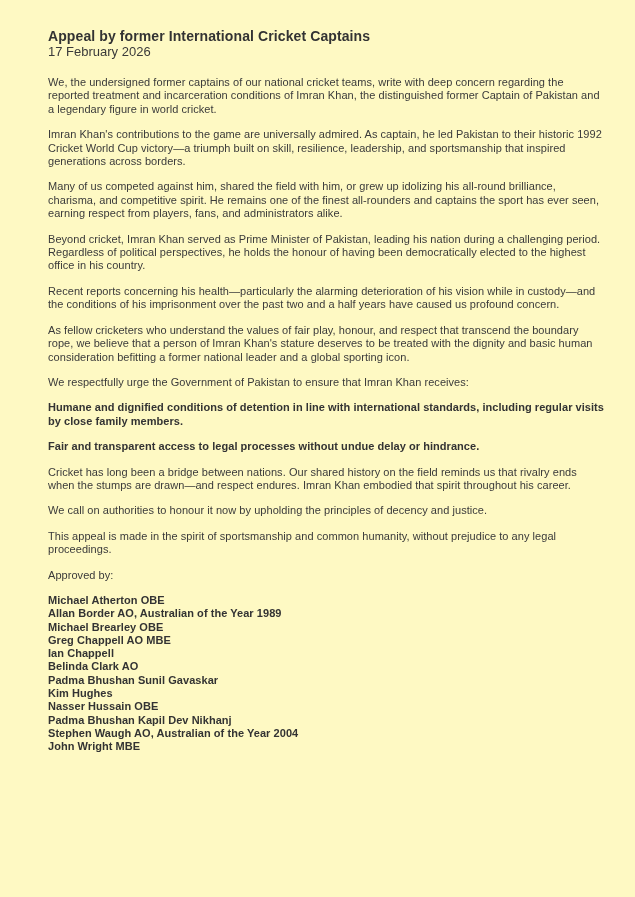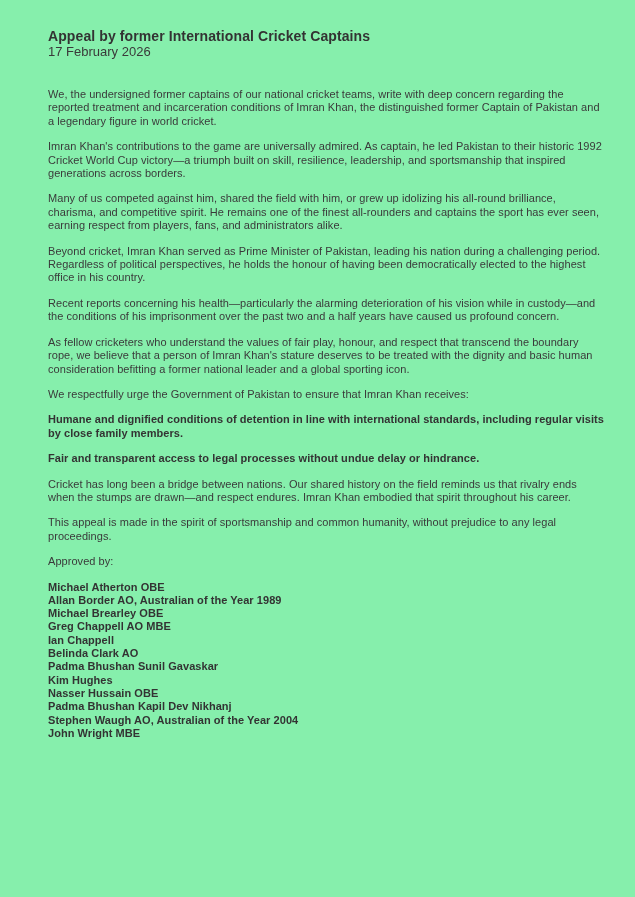--- a/index.html
+++ b/index.html
@@ -4,21 +4,21 @@
 <style>
   html, body {
     margin: 0;
     padding: 0;
     background: #ffffff;
   }
   .page {
     position: relative;
     width: 635px;
     height: 897px;
-    background: #86efac;
+    background: #fef9c3;
     overflow: hidden;
     font-family: "Liberation Sans", "DejaVu Sans", sans-serif;
     color: #3a3a3a;
   }
   .content {
     position: absolute;
     left: 48px;
     top: 28px;
     right: 30px;
   }
@@ -29,21 +29,21 @@
     line-height: 16px;
     margin: 0;
     letter-spacing: 0.1px;
   }
   .doc-date {
     font-size: 13px;
     line-height: 13px;
     margin: 1px 0 0 0;
   }
   .body-text {
-    margin-top: 30px;
+    margin-top: 18px;
   }
   p.para {
     font-size: 11px;
     line-height: 13.4px;
     margin: 0 0 12px 0;
     letter-spacing: 0.05px;
   }
   p.para.emphasis {
     font-weight: bold;
     color: #333333;
@@ -72,20 +72,21 @@
       <p class="para">We, the undersigned former captains of our national cricket teams, write with deep concern regarding the reported treatment and incarceration conditions of Imran Khan, the distinguished former Captain of Pakistan and a legendary figure in world cricket.</p>
       <p class="para">Imran Khan's contributions to the game are universally admired. As captain, he led Pakistan to their historic 1992 Cricket World Cup victory—a triumph built on skill, resilience, leadership, and sportsmanship that inspired generations across borders.</p>
       <p class="para">Many of us competed against him, shared the field with him, or grew up idolizing his all-round brilliance, charisma, and competitive spirit. He remains one of the finest all-rounders and captains the sport has ever seen, earning respect from players, fans, and administrators alike.</p>
       <p class="para">Beyond cricket, Imran Khan served as Prime Minister of Pakistan, leading his nation during a challenging period. Regardless of political perspectives, he holds the honour of having been democratically elected to the highest office in his country.</p>
       <p class="para">Recent reports concerning his health—particularly the alarming deterioration of his vision while in custody—and the conditions of his imprisonment over the past two and a half years have caused us profound concern.</p>
       <p class="para">As fellow cricketers who understand the values of fair play, honour, and respect that transcend the boundary rope, we believe that a person of Imran Khan's stature deserves to be treated with the dignity and basic human consideration befitting a former national leader and a global sporting icon.</p>
       <p class="para">We respectfully urge the Government of Pakistan to ensure that Imran Khan receives:</p>
       <p class="para emphasis">Humane and dignified conditions of detention in line with international standards, including regular visits by close family members.</p>
       <p class="para emphasis">Fair and transparent access to legal processes without undue delay or hindrance.</p>
       <p class="para">Cricket has long been a bridge between nations. Our shared history on the field reminds us that rivalry ends when the stumps are drawn—and respect endures. Imran Khan embodied that spirit throughout his career.</p>
+      <p class="para">We call on authorities to honour it now by upholding the principles of decency and justice.</p>
       <p class="para">This appeal is made in the spirit of sportsmanship and common humanity, without prejudice to any legal proceedings.</p>
       <p class="para">Approved by:</p>
     </div>
 
     <div class="signatories">
       <div class="signatory">Michael Atherton OBE</div>
       <div class="signatory">Allan Border AO, Australian of the Year 1989</div>
       <div class="signatory">Michael Brearley OBE</div>
       <div class="signatory">Greg Chappell AO MBE</div>
       <div class="signatory">Ian Chappell</div>

